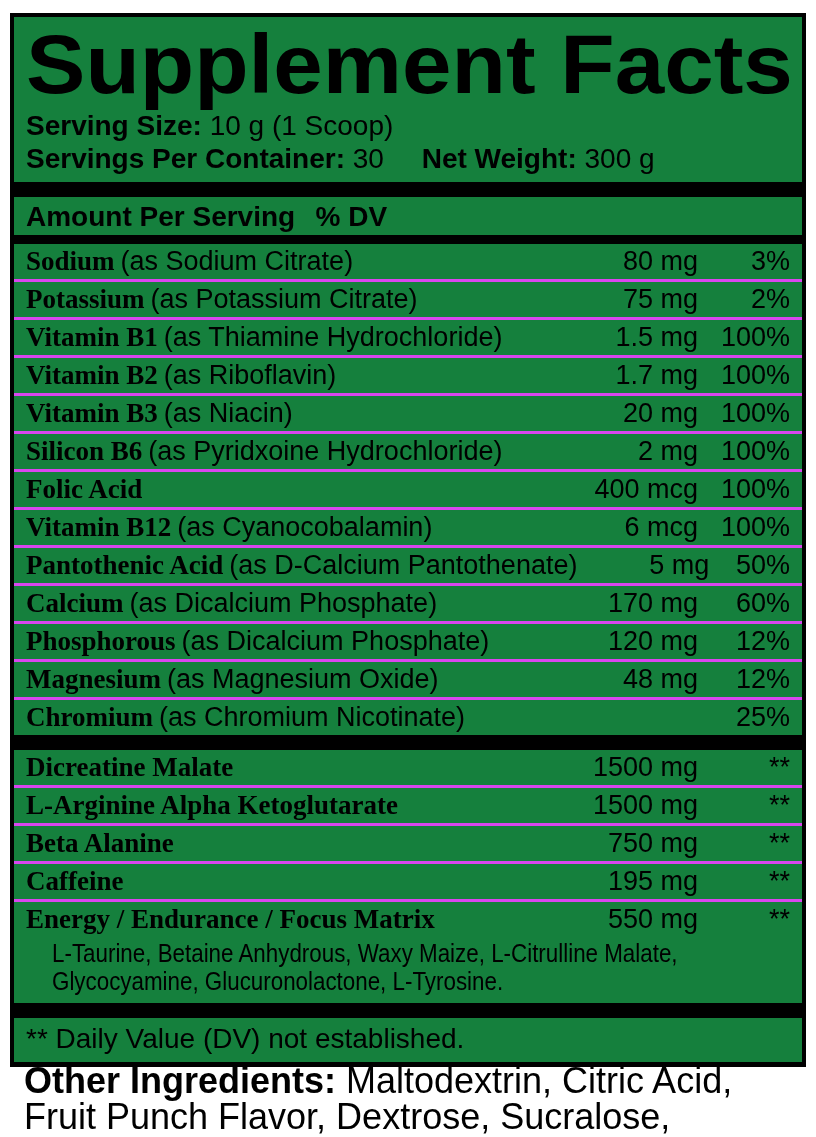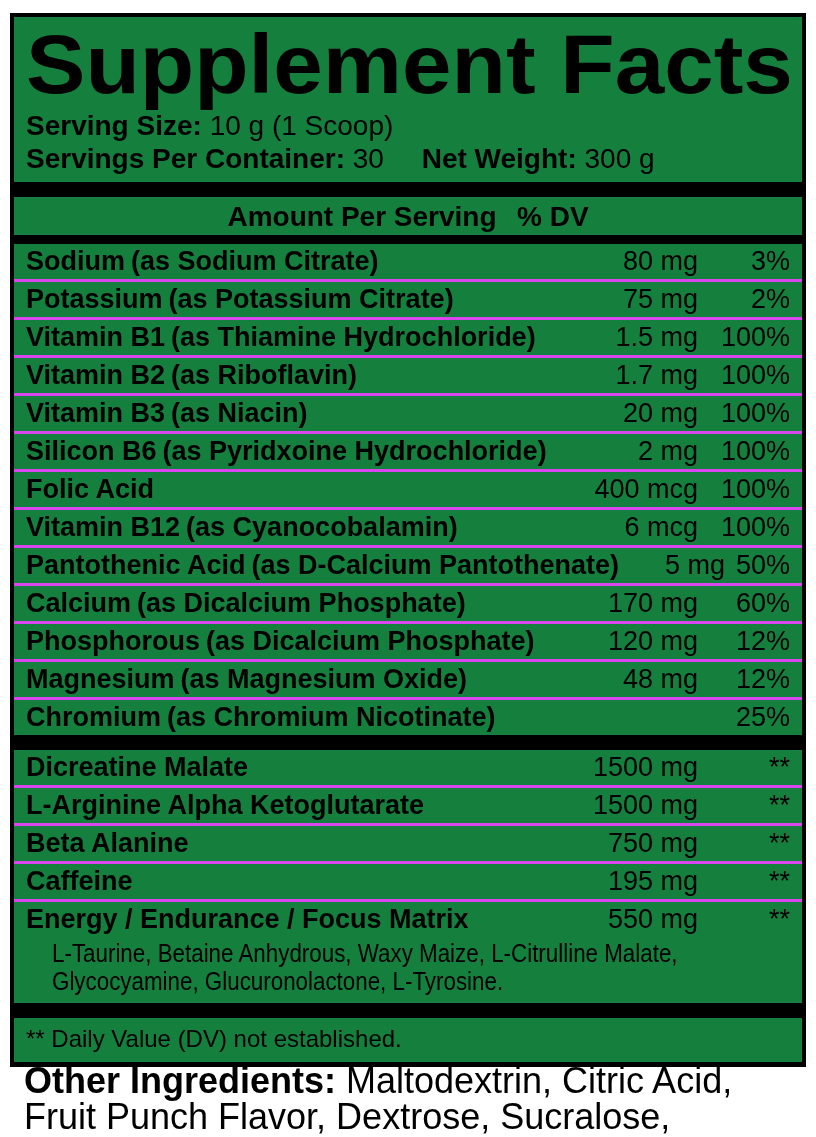--- a/index.html
+++ b/index.html
@@ -18,40 +18,40 @@
   }
   .title .stretch{display:inline-block;transform:scaleX(1.06);transform-origin:0 50%;}
   .serving{font-size:28px;line-height:33px;padding:0 12px;}
   .serving .b{font-weight:bold;}
   .line2{margin-bottom:7px;}
   .nw{margin-left:30px;}
   .bar{background:#000;}
   .bar.thick{height:15px;}
   .bar.med{height:9px;}
   .header-row{
-    display:flex;justify-content:center;align-items:baseline;
+    display:flex;justify-content:flex-start;align-items:baseline;
     font-weight:bold;font-size:28px;line-height:30px;padding:5px 12px 3px;
   }
   .header-row .dv-head{width:92px;text-align:right;}
   .row{
     display:flex;align-items:baseline;border-top:3px solid #d946ef;
     padding:4px 12px 4px;font-size:27px;line-height:27px;
   }
   .row.first{border-top:none;}
   .row .name{flex:1;white-space:nowrap;overflow:visible;}
-  .row .name b{font-weight:bold;}
-  .row .desc{font-weight:bold;margin-left:6px;}
+  .row .name b{font-weight:bold;font-family:Liberation Serif, serif;}
+  .row .desc{font-weight:normal;margin-left:6px;}
   .row .amt{width:150px;text-align:right;white-space:nowrap;}
   .row .dv{width:92px;text-align:right;white-space:nowrap;font-weight:normal;}
   .sub-wrap{padding:2px 12px 8px;margin-left:21px;}
   .sub{
     font-size:26px;line-height:28px;margin-left:5px;width:800px;
     transform:scaleX(0.86);transform-origin:0 0;
   }
-  .footnote{font-size:24px;line-height:32px;padding:5px 12px 7px;}
+  .footnote{font-size:28px;line-height:32px;padding:5px 12px 7px;}
   .other{
     position:absolute;left:24px;top:1063px;width:745px;
     font-size:36px;line-height:36px;
   }
   .other .b{font-weight:bold;}
 </style>
 </head>
 <body>
 
 <div class="label-box">

